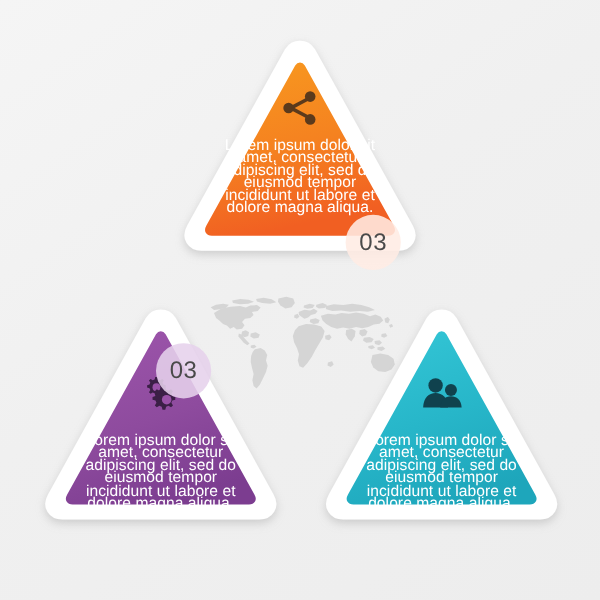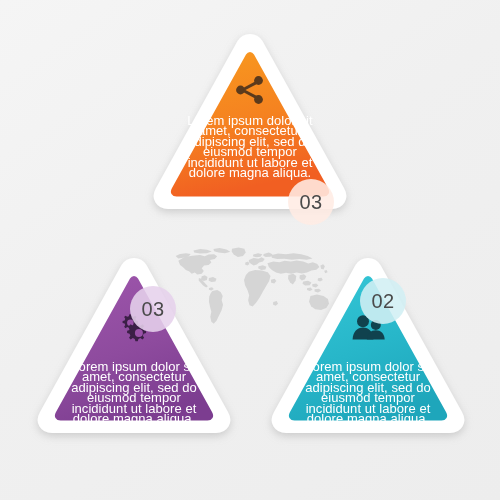--- a/index.html
+++ b/index.html
@@ -291,17 +291,15 @@
         <circle cx="11" cy="7.2" r="6.0"></circle>
         <path d="M0.6 25.5 C1.0 17.6 5.3 13.6 11 13.6 C16.7 13.6 21.0 17.6 21.4 25.5 Z"></path>
 
         <circle cx="23.8" cy="11.0" r="5.0"></circle>
         <path d="M14.9 25.5 C15.3 19.1 19.0 16.2 23.8 16.2 C28.6 16.2 32.3 19.1 32.7 25.5 Z"></path>
       </g>
     </svg>
 
     <div class="copy" style="left:37px; top:110px; width:130px;">Lorem ipsum dolor sit amet, consectetur adipiscing elit, sed do eiusmod tempor incididunt ut labore et dolore magna aliqua.</div>
 
-    <div class="badge" style="left:94px; top:26px; width:46px; height:46px;
-                background:rgba(209,239,244,0.88);">02</div>
   </div>
 
 </div>
 
 </body></html>

